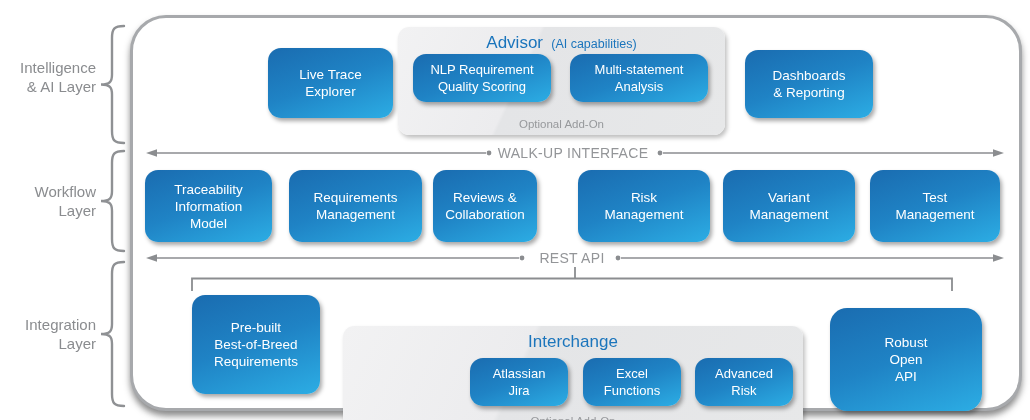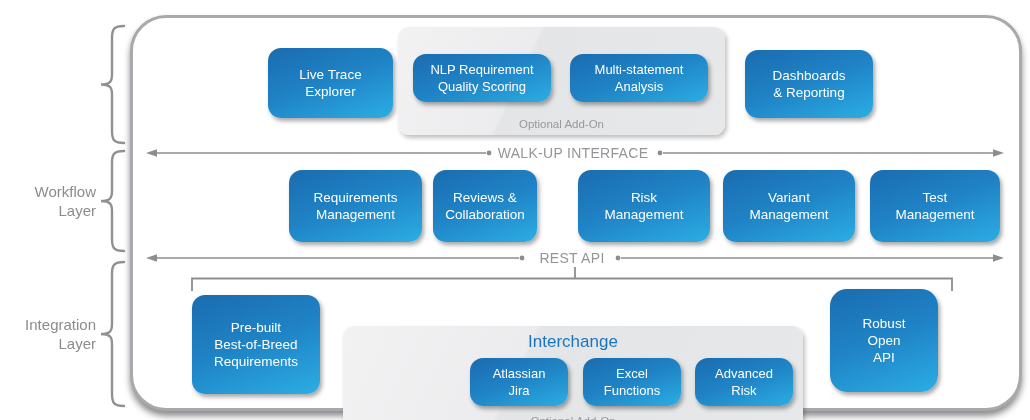--- a/index.html
+++ b/index.html
@@ -78,41 +78,50 @@
       <line x1="621" y1="258" x2="996" y2="258"></line>
       <polygon points="1004,258 993,254.2 993,261.8" stroke="none"></polygon>
     </g>
 
     <g stroke="#8b8d90" stroke-width="1.8" fill="none">
       <line x1="575" y1="267" x2="575" y2="278"></line>
       <polyline points="192,291 192,278.5 952,278.5 952,291"></polyline>
     </g>
   </svg>
 
+  <div class="layer-label" style="left:2px;top:58px;">Intelligence
+&amp; AI Layer</div>
   <div class="layer-label" style="left:2px;top:182px;">Workflow
 Layer</div>
   <div class="layer-label" style="left:2px;top:315px;">Integration
 Layer</div>
 
   <div class="bluebox" style="left:252px;top:48px;width:125px;height:70px;margin-left:16px;">Live Trace
 Explorer</div>
 
   <div class="graybox" style="left:398px;top:27px;width:327px;height:108px;">
+    <div class="panel-title">
+      <span>Advisor</span>
+      <span class="subtle">&nbsp;<span>(AI capabilities)</span></span>
+    </div>
     <div class="bluebox" style="left:172px;top:27px;width:138px;height:48px;font-size:13px;">Multi-statement
 Analysis</div>
     <div class="bluebox" style="left:15px;top:27px;width:138px;height:48px;font-size:13px;">NLP Requirement
 Quality Scoring</div>
     <div class="panel-footer">Optional Add-On</div>
   </div>
 
   <div class="bluebox" style="left:745px;top:50px;width:128px;height:68px;">Dashboards
 &amp; Reporting</div>
 
   <div class="rail-label" style="left:573px;top:153px;">WALK-UP INTERFACE</div>
 
+  <div class="bluebox" style="left:145px;top:170px;width:127px;height:72px;">Traceability
+Information
+Model</div>
   <div class="bluebox" style="left:289px;top:170px;width:133px;height:72px;">Requirements
 Management</div>
   <div class="bluebox" style="left:433px;top:170px;width:104px;height:72px;">Reviews &amp;
 Collaboration</div>
   <div class="bluebox" style="left:578px;top:170px;width:132px;height:72px;">Risk
 Management</div>
   <div class="bluebox" style="left:723px;top:170px;width:132px;height:72px;">Variant
 Management</div>
   <div class="bluebox" style="left:870px;top:170px;width:130px;height:72px;">Test
 Management</div>
@@ -127,17 +136,17 @@
     <div class="panel-title">Interchange</div>
     <div class="bluebox" style="left:127px;top:32px;width:98px;height:48px;font-size:13px;">Atlassian
 Jira</div>
     <div class="bluebox" style="left:240px;top:32px;width:98px;height:48px;font-size:13px;">Excel
 Functions</div>
     <div class="bluebox" style="left:352px;top:32px;width:98px;height:48px;font-size:13px;">Advanced
 Risk</div>
     <div class="panel-footer">Optional Add-On</div>
   </div>
 
-  <div class="bluebox" style="left:830px;top:289px;width:108px;height:103px;border-radius:17px;">Robust
+  <div class="bluebox" style="left:830px;top:308px;width:152px;height:103px;border-radius:17px;">Robust
 Open
 API</div>
 
 </div>
 
 </body></html>

